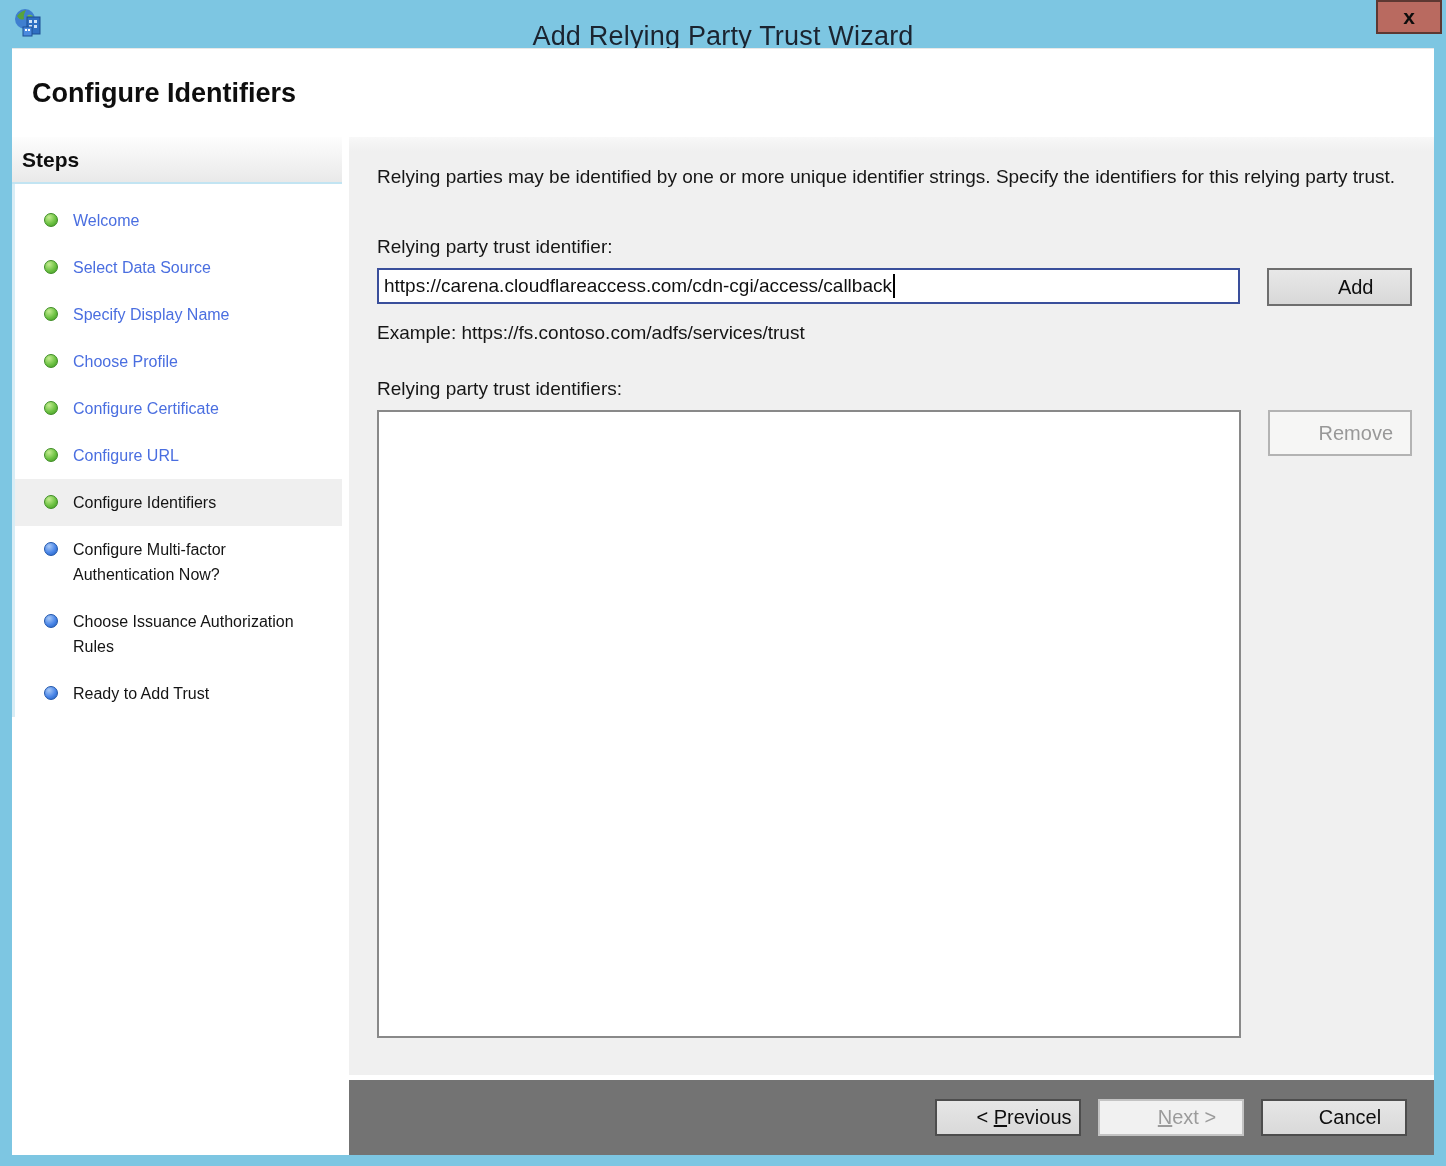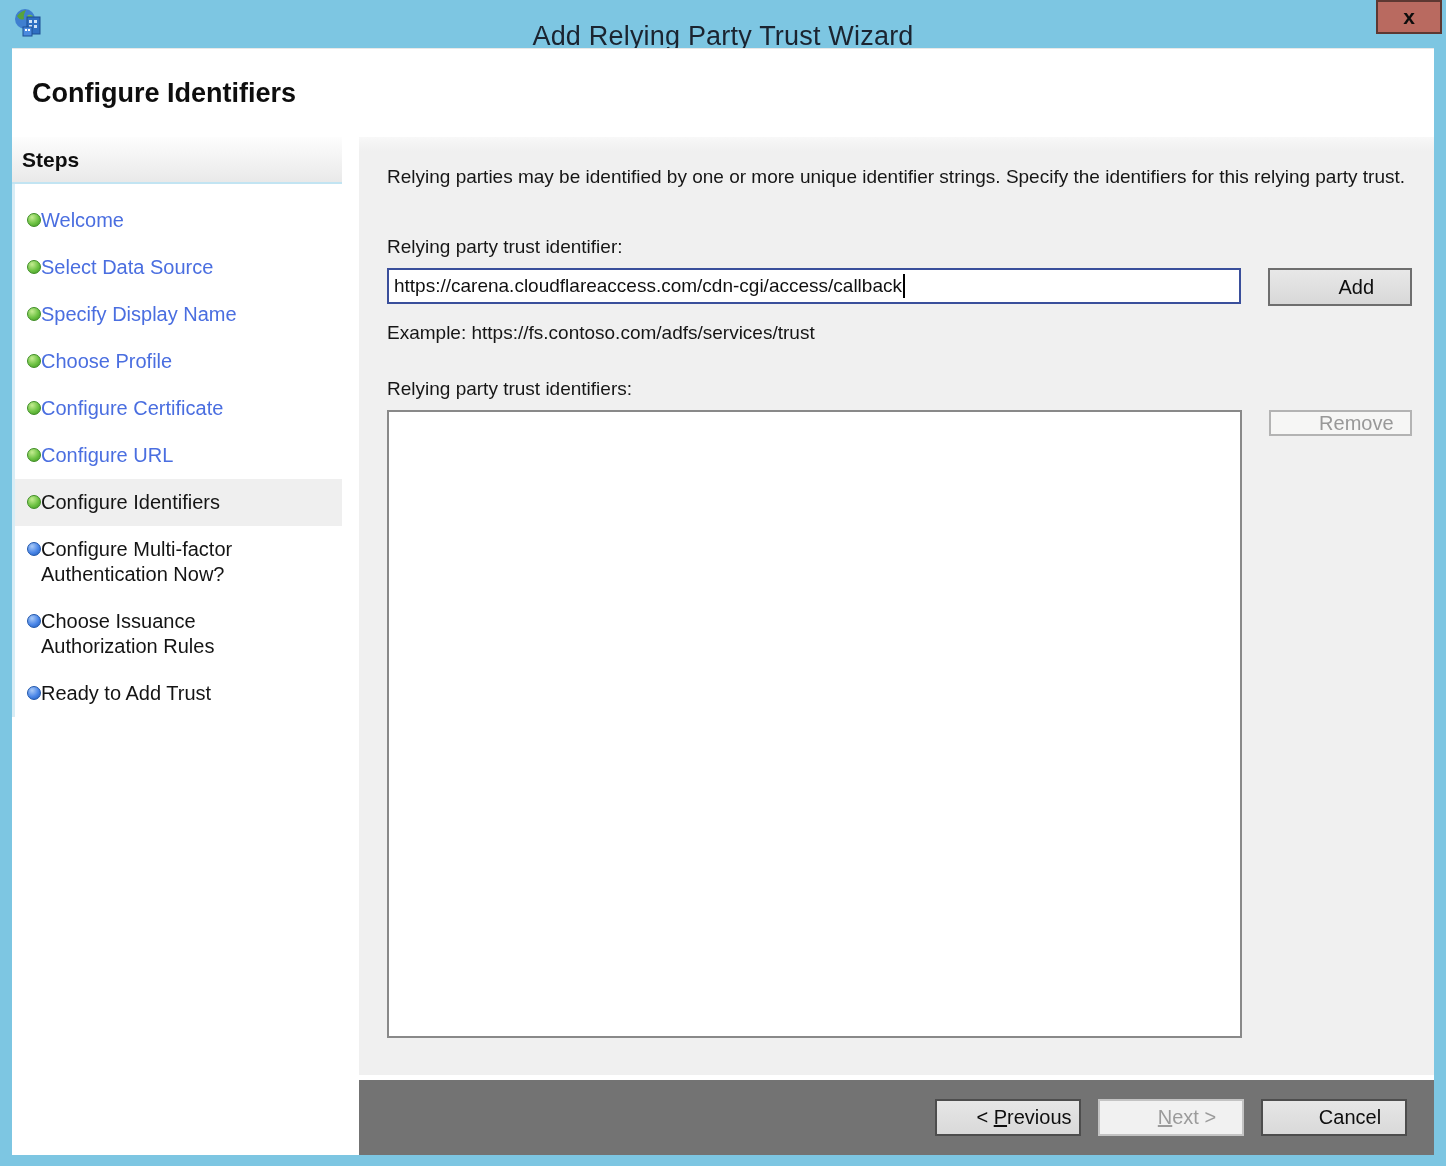--- a/index.html
+++ b/index.html
@@ -58,41 +58,41 @@
     border-bottom: 2px solid #c2e4f2;
     display: flex; align-items: center; padding-left: 10px;
     font-size: 21px; font-weight: bold; color: #0e0e0e;
   }
   .steps-list {
     list-style: none; padding-top: 13px;
     border-left: 3px solid #d8edf6;
     min-height: 400px;
   }
   .step-item {
-    display: flex; 
-    padding: 11px 6px 11px 12px;
-    line-height: 25px; font-size: 20px; color: #141414;
+    display: flex; gap: 15px;
+    padding: 11px 6px 11px 29px;
+    line-height: 25px; font-size: 16px; color: #141414;
   }
   .step-item.current { background: #efefef; }
   .step-item.done .step-label { color: var(--link, #4a6ee0); }
   .step-label { max-width: 235px; }
   .bullet {
     width: 14px; height: 14px; border-radius: 50%;
     margin-top: 5px; flex: 0 0 auto;
   }
   .bullet.green {
     background: radial-gradient(circle at 34% 28%, #c4ec91, #6dc243 55%, #3f9422);
     border: 1px solid #3c8c22;
   }
   .bullet.blue {
     background: radial-gradient(circle at 34% 28%, #a9c9f6, #4a86e8 55%, #1f5bb5);
     border: 1px solid #1e55ab;
   }
   
-  .right-col { flex: 1; display: flex; flex-direction: column; margin-left: 17px; min-width: 0; justify-content: flex-end; }
+  .right-col { flex: 1; display: flex; flex-direction: column; margin-left: 7px; min-width: 0; justify-content: flex-end; }
   .main-panel {
     flex: 1;
     background: linear-gradient(#f8f8f8, #f0f0f0 14px);
     padding: 26px 22px 0 28px;
     font-size: 19px; color: #161616;
   }
   .intro { max-width: 1030px; line-height: 27px; margin-bottom: 46px; }
   .field-label { margin-bottom: 10px; }
   .input-row { display: flex; align-items: flex-start; margin-bottom: 16px; }
   .text-input {
@@ -114,21 +114,21 @@
   }
   .add-btn { width: 145px; height: 38px; margin-left: 27px; }
   .example { margin-bottom: 34px; }
   .listbox-row { display: flex; align-items: flex-start; }
   .listbox {
     width: 868px; height: 628px;
     background: #ffffff;
     border: 2px solid #898989;
   }
   .remove-btn {
-    width: 145px; height: 26px; margin-left: 27px;
+    width: 145px; height: 46px; margin-left: 27px;
     background: #f6f6f5;
     border: 2px solid #b3b3b3;
     color: #989898;
   }
   .footer {
     flex: 0 0 75px; margin-top: 5px;
     background: #737373;
     display: flex; align-items: center; justify-content: flex-end;
     gap: 17px; padding-right: 27px;
   }

